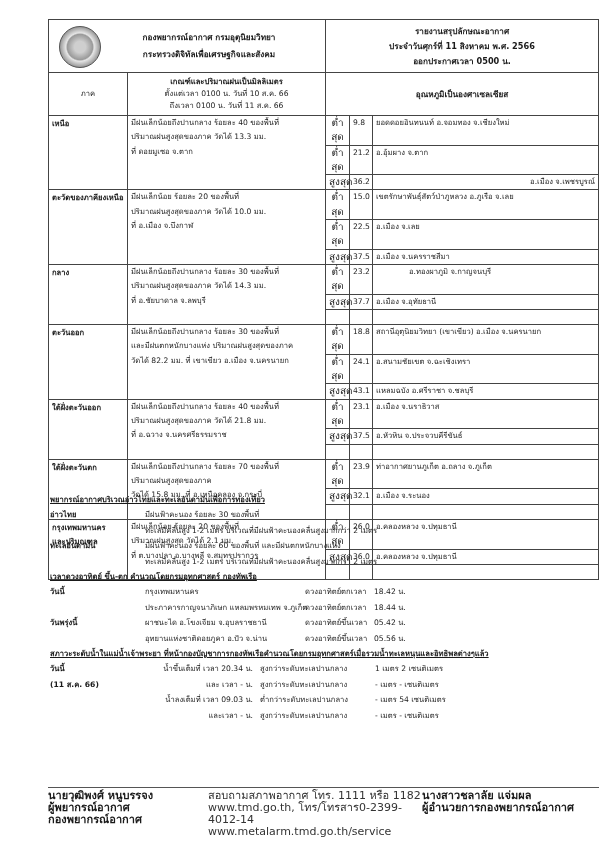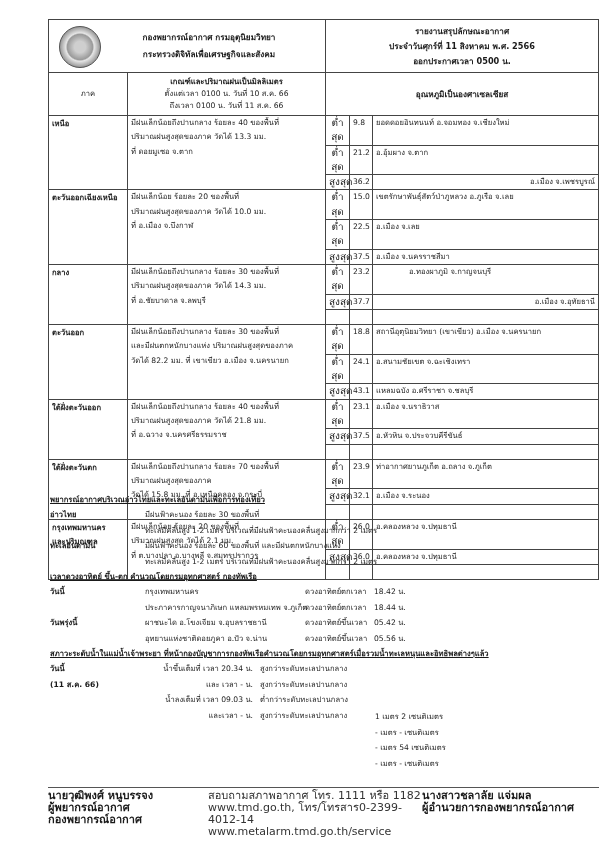--- a/index.html
+++ b/index.html
@@ -25,21 +25,21 @@
   
   .sec { position:absolute; left:38px; font-size:7.6px; line-height:15.4px; }
   .sec-title { font-weight:bold; text-decoration:underline; }
   .row { position:relative; height:15.4px; white-space:nowrap; }
   .lbl { position:absolute; left:0; font-weight:bold; }
   .t2 { position:absolute; left:95px; }
   .t3 { position:absolute; left:255px; }
   .t4 { position:absolute; left:324px; }
   .tide-a { position:absolute; left:85px; width:118px; text-align:right; }
   .tide-b { position:absolute; left:210px; }
-  .tide-c { position:absolute; left:325px;margin-top:48px; }
+  .tide-c { position:absolute; left:325px; }
 
   .footer-line { position:absolute; left:36px; top:787px; width:551px; border-top:1px solid #555; }
   .footer { position:absolute; top:790px; text-align:left; line-height:12px; font-size:11px; }
   .f-left { left:36px; width:160px; font-weight:bold; }
   .f-mid { left:196px; width:220px; color:#333; }
   .f-right { left:410px; width:180px; font-weight:bold; }
 </style>
 </head>
 <body>
 
@@ -93,21 +93,21 @@
           <td class="val">21.2</td>
           <td style="white-space:nowrap;overflow:hidden;">อ.อุ้มผาง จ.ตาก</td>
         </tr>
         <tr class="sub-row">
           <td class="mm">สูงสุด</td>
           <td class="val">36.2</td>
           <td style="white-space:nowrap;overflow:hidden;text-align:right;">อ.เมือง จ.เพชรบูรณ์</td>
         </tr>
         <tr class="sub-row">
           <td rowspan="3" class="region">
-            <div>ตะวันออกเฉียงเหนือ</div>
+            <div>ตะวัดของภาคียงเหนือ</div>
           </td>
           <td rowspan="3">
             <div>มีฝนเล็กน้อย ร้อยละ 20 ของพื้นที่</div>
             <div>ปริมาณฝนสูงสุดของภาค วัดได้ 10.0 มม.</div>
             <div>ที่ อ.เมือง จ.บึงกาฬ</div>
           </td>
           <td class="mm">ต่ำสุด</td>
           <td class="val">15.0</td>
           <td style="white-space:nowrap;overflow:hidden;">เขตรักษาพันธุ์สัตว์ป่าภูหลวง อ.ภูเรือ จ.เลย</td>
         </tr>
@@ -130,21 +130,21 @@
             <div>ปริมาณฝนสูงสุดของภาค วัดได้ 14.3 มม.</div>
             <div>ที่ อ.ชัยบาดาล จ.ลพบุรี</div>
           </td>
           <td class="mm">ต่ำสุด</td>
           <td class="val">23.2</td>
           <td style="white-space:nowrap;overflow:hidden;padding-left:36px;">อ.ทองผาภูมิ จ.กาญจนบุรี</td>
         </tr>
         <tr class="sub-row">
           <td class="mm">สูงสุด</td>
           <td class="val">37.7</td>
-          <td style="white-space:nowrap;overflow:hidden;text-align:right;">อ.เมือง จ.อุทัยธานี</td>
+          <td style="white-space:nowrap;overflow:hidden;">อ.เมือง จ.อุทัยธานี</td>
         </tr>
         <tr class="sub-row">
           <td rowspan="1"></td>
           <td rowspan="1"></td>
           <td rowspan="1"></td>
         </tr>
         <tr class="sub-row">
           <td rowspan="3" class="region">
             <div>ตะวันออก</div>
           </td>

